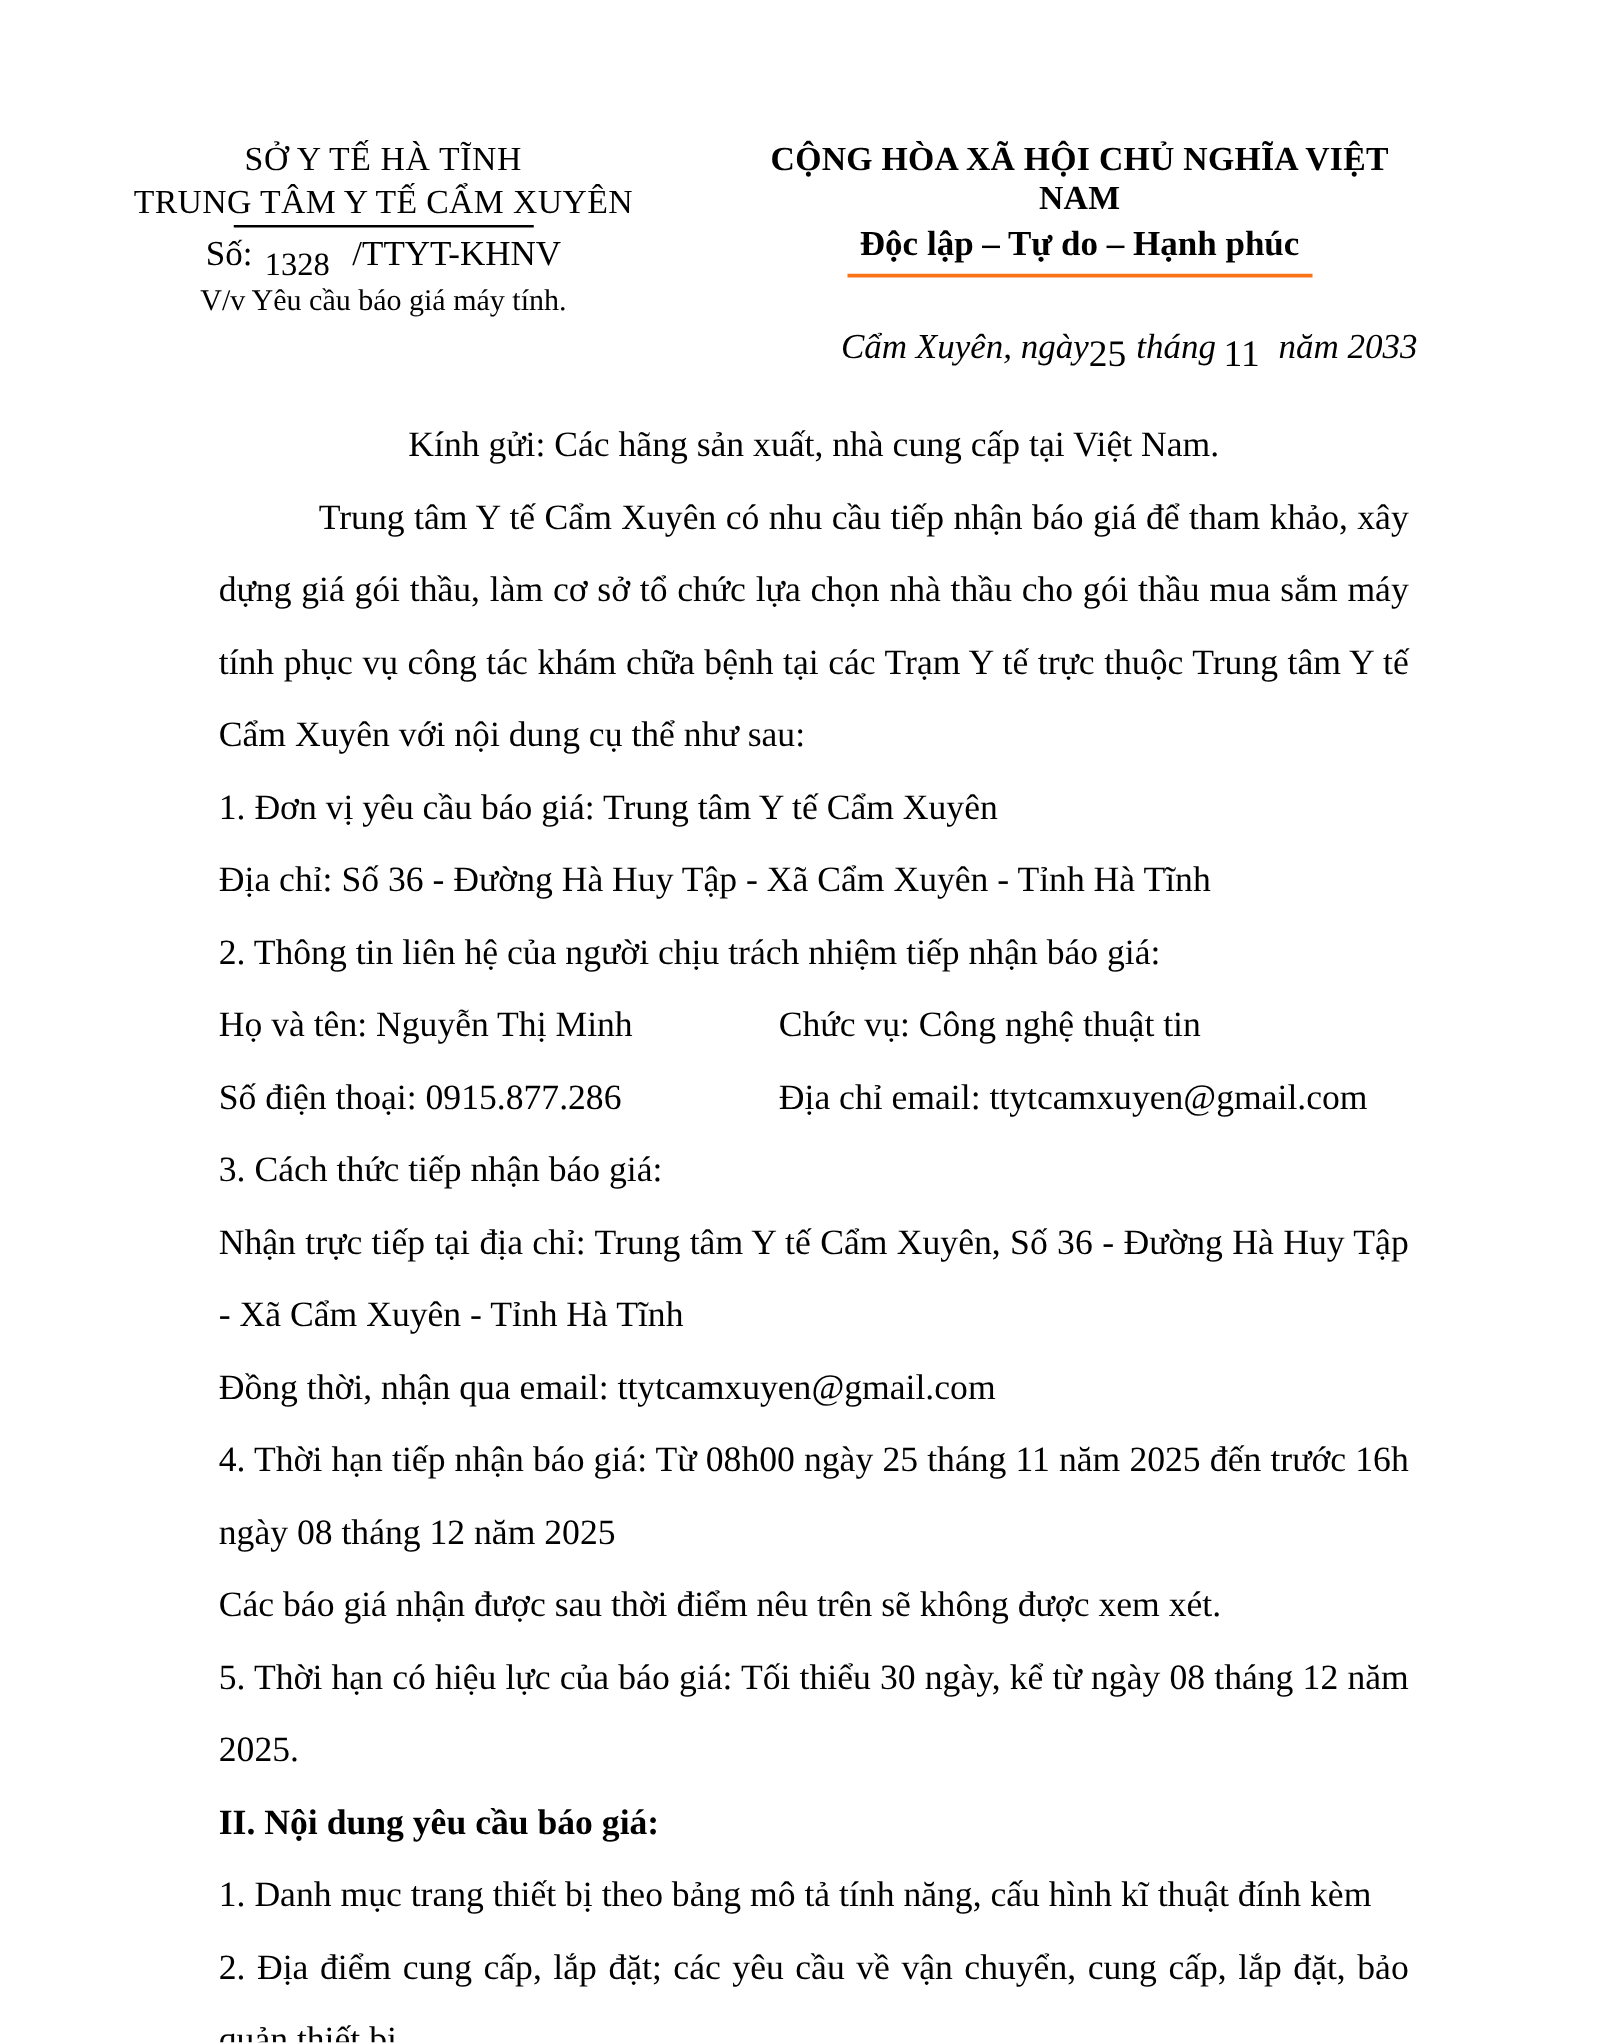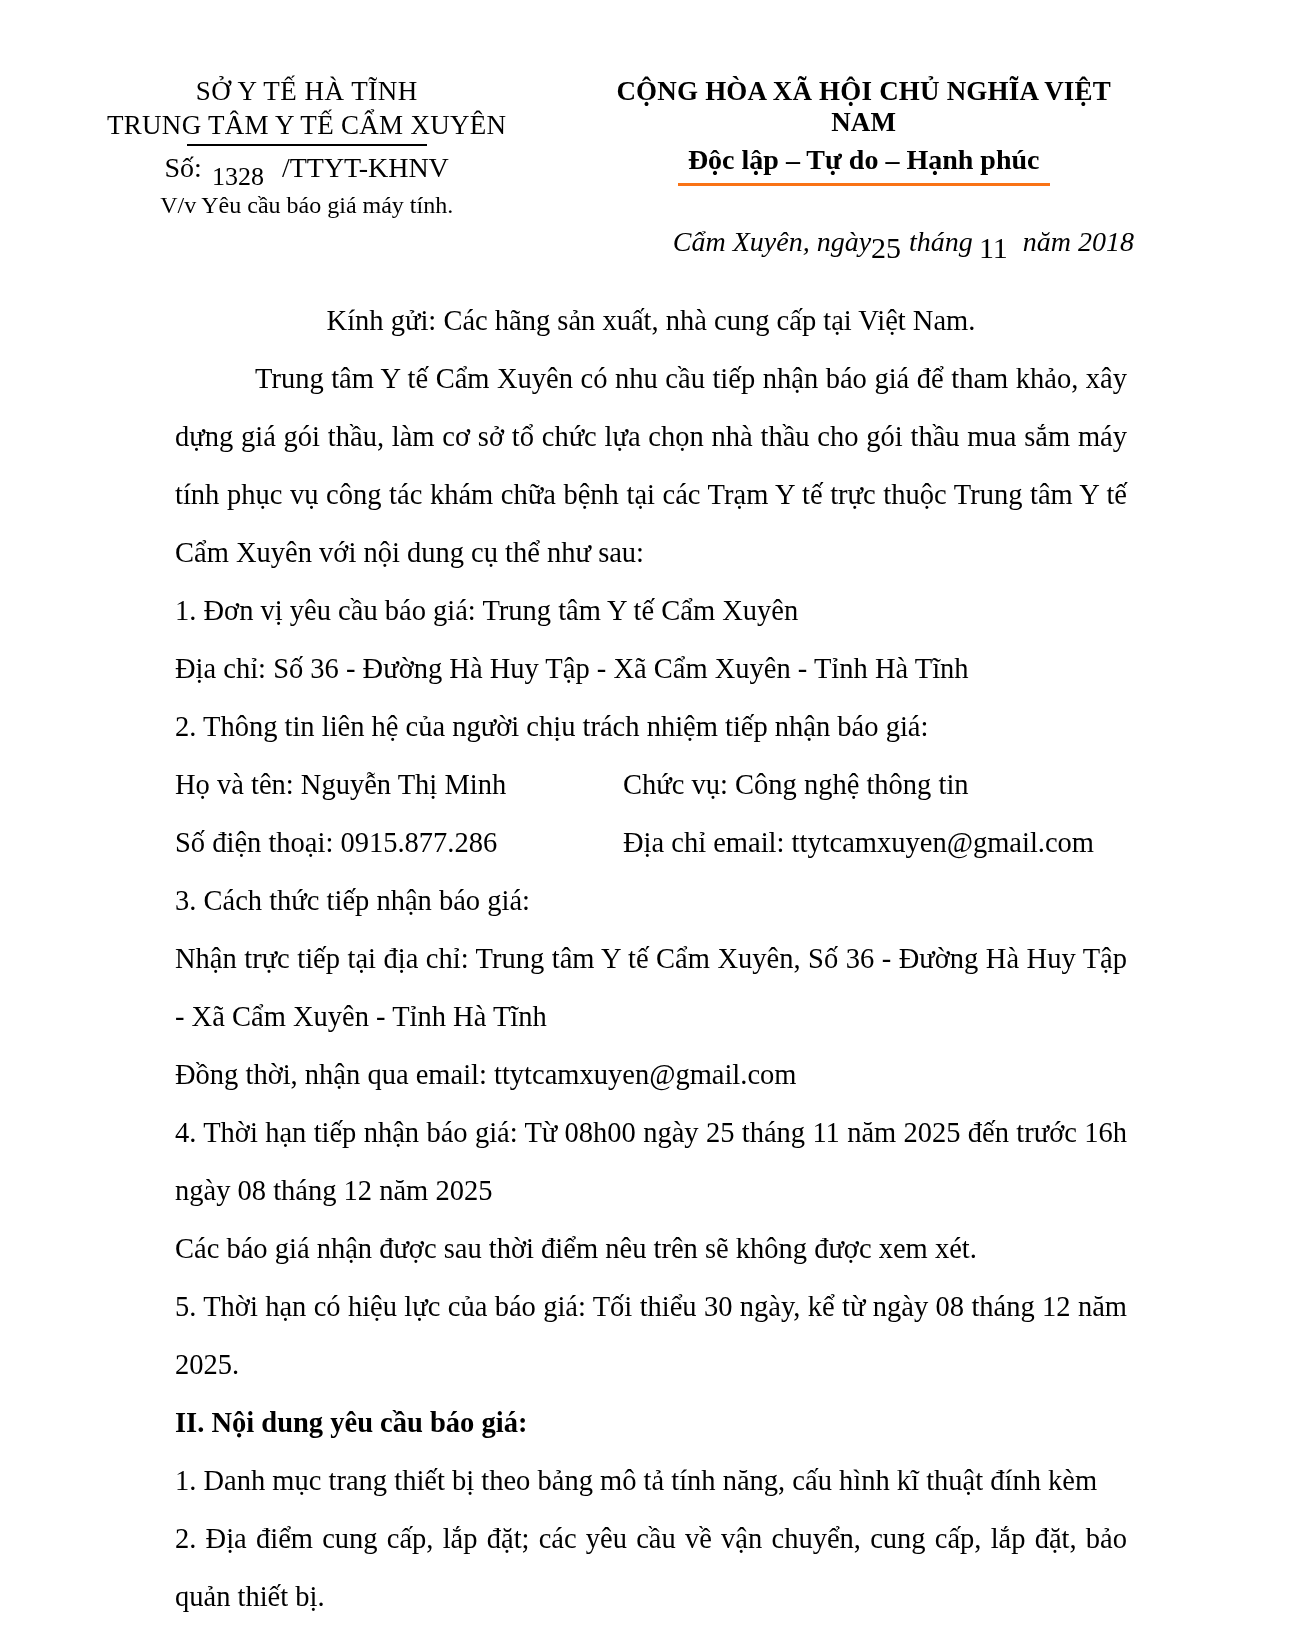--- a/index.html
+++ b/index.html
@@ -10,21 +10,21 @@
     height: 1634px;
     margin: 0 auto;
     background: #ffffff;
     color: #000000;
     font-family: "Liberation Serif", "DejaVu Serif", serif;
     overflow: hidden;
   }
   
   .header {
     display: flex;
-    padding-top: 76px;
+    padding-top: 112px;
   }
   .header-left {
     width: 46%;
     text-align: center;
     padding-left: 20px;
   }
   .agency-name { font-size: 27px; letter-spacing: 0.5px; }
   .org-name { font-size: 27px; font-weight: normal; margin-top: 3px; letter-spacing: 0.3px; }
   .org-rule { width: 240px; border-bottom: 2px solid #000; margin: 3px auto 0 auto; }
   .doc-number-line { font-size: 28px; margin-top: 6px; white-space: nowrap; }
@@ -94,39 +94,39 @@
       </div>
       <div class="doc-subject">V/v Yêu cầu báo giá máy tính.</div>
     </div>
 
     <div class="header-right">
       <div class="motto-line1">CỘNG HÒA XÃ HỘI CHỦ NGHĨA VIỆT NAM</div>
       <div class="motto-line2-wrap">
         <span class="motto-line2">Độc lập – Tự do – Hạnh phúc</span>
       </div>
       <div class="date-line">
-        <span>Cẩm Xuyên, ngày</span><span class="date-num date-day">25</span><span>tháng</span><span class="date-num date-month">11</span> <span>năm 2018</span>
+        <span>Cẩm Xuyên, ngày</span><span class="date-num date-day">25</span><span>tháng</span><span class="date-num date-month">11</span> <span>năm 2033</span>
       </div>
     </div>
 
   </div>
 
   <div class="body-content">
 
     <div class="salutation">Kính gửi: Các hãng sản xuất, nhà cung cấp tại Việt Nam.</div>
 
     <div class="para intro">Trung tâm Y tế Cẩm Xuyên có nhu cầu tiếp nhận báo giá để tham khảo, xây dựng giá gói thầu, làm cơ sở tổ chức lựa chọn nhà thầu cho gói thầu mua sắm máy tính phục vụ công tác khám chữa bệnh tại các Trạm Y tế trực thuộc Trung tâm Y tế Cẩm Xuyên với nội dung cụ thể như sau:</div>
 
     <div class="para">1. Đơn vị yêu cầu báo giá: Trung tâm Y tế Cẩm Xuyên</div>
     <div class="para">Địa chỉ: Số 36 - Đường Hà Huy Tập - Xã Cẩm Xuyên - Tỉnh Hà Tĩnh</div>
     <div class="para">2. Thông tin liên hệ của người chịu trách nhiệm tiếp nhận báo giá:</div>
 
     <div class="two-col">
       <div class="col-left">Họ và tên: Nguyễn Thị Minh</div>
-      <div class="col-right">Chức vụ: Công nghệ thông tin</div>
+      <div class="col-right">Chức vụ: Công nghệ thuật tin</div>
     </div>
     <div class="two-col">
       <div class="col-left">Số điện thoại: 0915.877.286</div>
       <div class="col-right">Địa chỉ email: ttytcamxuyen@gmail.com</div>
     </div>
 
     <div class="para">3. Cách thức tiếp nhận báo giá:</div>
     <div class="para">Nhận trực tiếp tại địa chỉ: Trung tâm Y tế Cẩm Xuyên, Số 36 - Đường Hà Huy Tập - Xã Cẩm Xuyên - Tỉnh Hà Tĩnh</div>
     <div class="para">Đồng thời, nhận qua email: ttytcamxuyen@gmail.com</div>
     <div class="para">4. Thời hạn tiếp nhận báo giá: Từ 08h00 ngày 25 tháng 11 năm 2025 đến trước 16h ngày 08 tháng 12  năm 2025</div>

